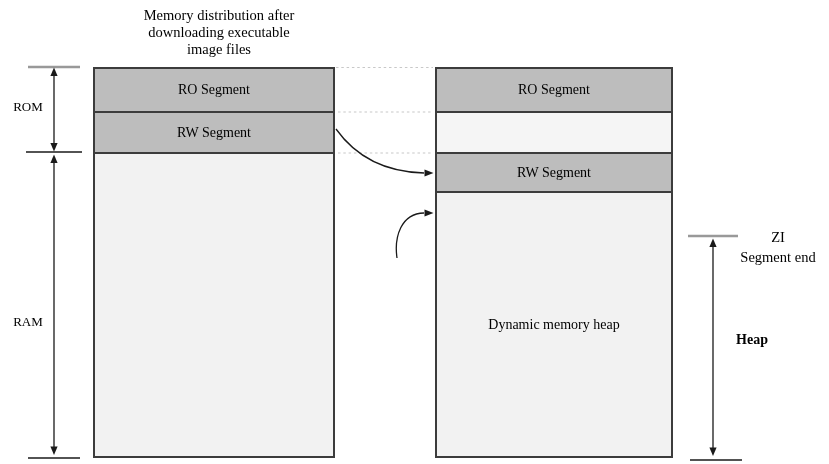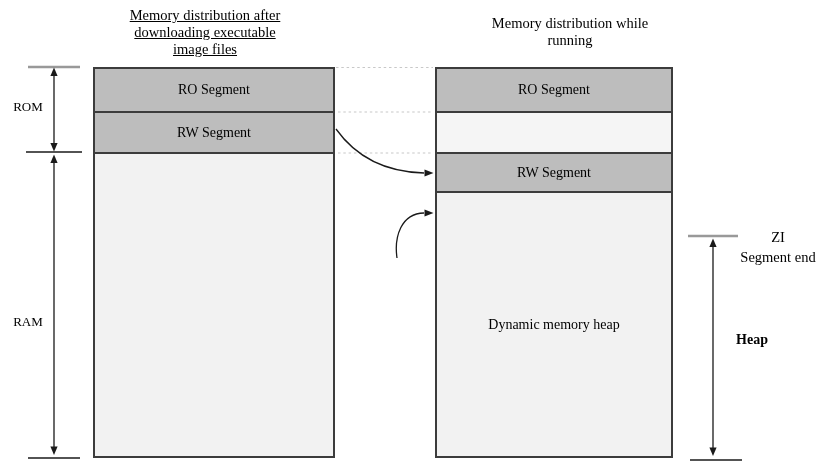--- a/index.html
+++ b/index.html
@@ -10,21 +10,21 @@
     --tick-gray:#999999;
     --line-black:#1a1a1a;
     --dotted-line:#c8c8c8;
   }
   html,body{margin:0;padding:0;background:#ffffff;}
   body{width:829px;height:464px;position:relative;overflow:hidden;
        font-family:"Liberation Serif","DejaVu Serif",serif;color:#000;}
   .canvas{position:absolute;inset:0;width:829px;height:464px;}
 
   .title{position:absolute;text-align:center;font-size:14.5px;line-height:17px;white-space:pre-line;}
-  .left-title{left:84px;top:7px;width:242px;text-decoration:underline;}
+  .left-title{left:98px;top:7px;width:242px;}
   .right-title{left:443px;top:15px;width:254px;}
 
   .membox{position:absolute;top:67px;height:391px;box-sizing:border-box;
           border:2px solid var(--border);background:var(--segment-light);
           display:flex;flex-direction:column;}
   .left-box{left:93px;width:242px;}
   .right-box{left:435px;width:238px;}
 
   .seg{box-sizing:border-box;display:flex;align-items:center;justify-content:center;
        font-size:14px;flex:0 0 auto;}
@@ -49,22 +49,20 @@
   .dotted{stroke:var(--dotted-line);stroke-width:1.2;stroke-dasharray:2.5 2.8;fill:none;}
 </style>
 </head>
 <body>
 
 <div class="canvas">
 
   <div class="title left-title">Memory distribution after
 downloading executable
 image files</div>
-  <div class="title right-title">Memory distribution while
-running</div>
 
   <div class="membox left-box">
     <div class="seg dark h44">
       <span>RO Segment</span>
     </div>
     <div class="seg dark h41">
       <span>RW Segment</span>
     </div>
     <div class="seg light grow">
       <span></span>

